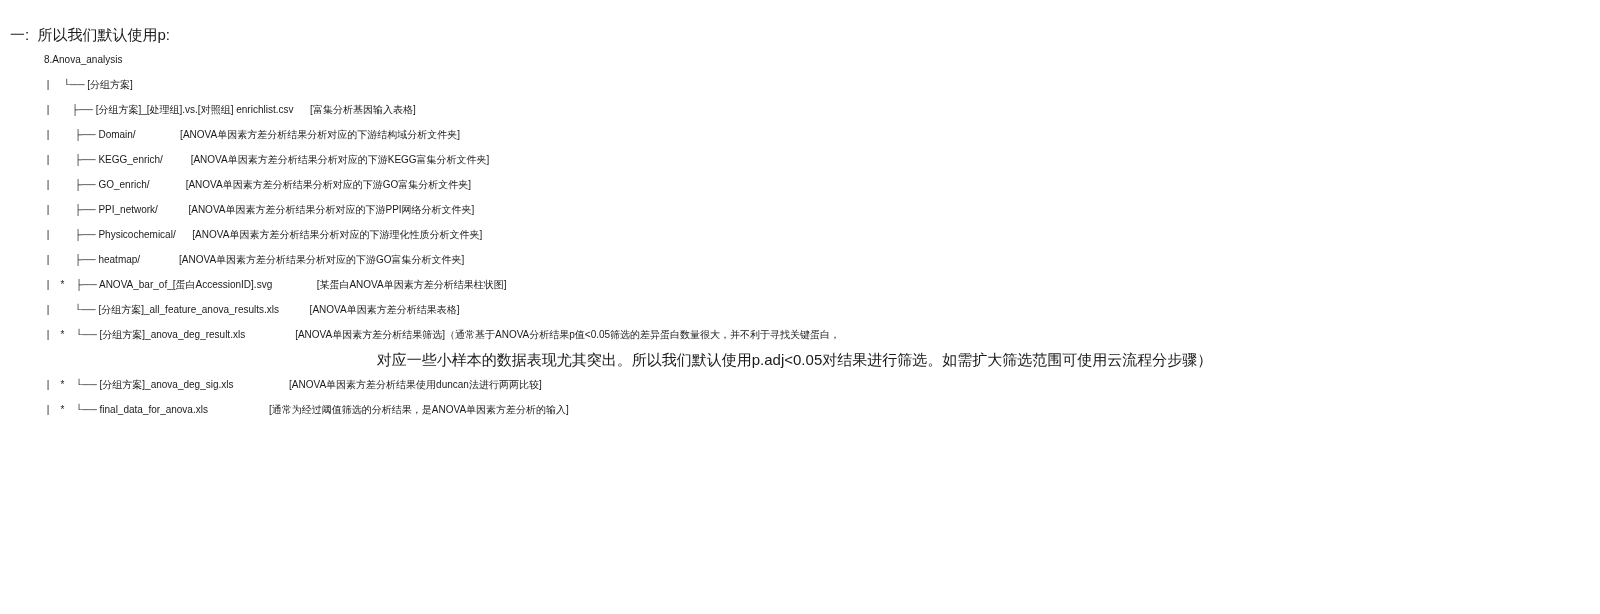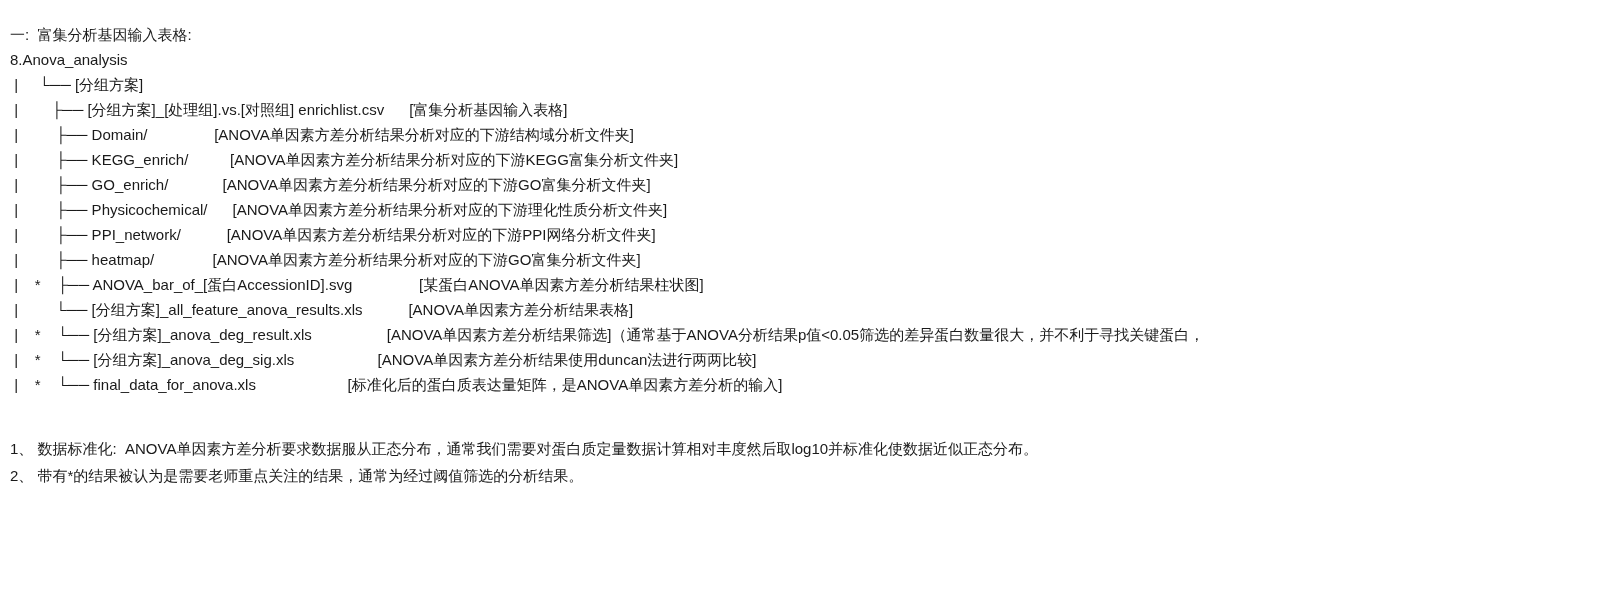--- a/index.html
+++ b/index.html
@@ -16,23 +16,24 @@
   }
   .page {
     position: relative;
     width: 1600px;
     height: 614px;
     padding: 22px 0 0 10px;
     box-sizing: border-box;
   }
   .line {
     white-space: pre;
-    font-size: 15px;
+    font-size: 10px;
     line-height: 25px;
     letter-spacing: 0px;
+    margin-left: 34px;
   }
   .section-title {
     font-size: 15px;
     line-height: 25px;
     white-space: pre;
   }
   .tree {
     margin-top: 0;
   }
   .spacer-lg { height: 38px; }
@@ -45,41 +46,38 @@
     white-space: pre;
     font-size: 15px;
     line-height: 27px;
   }
 </style>
 </head>
 <body>
 
 <div class="page">
 
-  <div class="section-title">一:  富集分析基因输入表格:</div>
+  <div class="section-title">一:  所以我们默认使用p:</div>
 
   <div class="line">8.Anova_analysis</div>
 
   <div class="tree">
     <div class="line"> |     └── [分组方案]</div>
     <div class="line"> |        ├── [分组方案]_[处理组].vs.[对照组] enrichlist.csv      [富集分析基因输入表格]</div>
     <div class="line"> |         ├── Domain/                [ANOVA单因素方差分析结果分析对应的下游结构域分析文件夹]</div>
     <div class="line"> |         ├── KEGG_enrich/          [ANOVA单因素方差分析结果分析对应的下游KEGG富集分析文件夹]</div>
     <div class="line"> |         ├── GO_enrich/             [ANOVA单因素方差分析结果分析对应的下游GO富集分析文件夹]</div>
+    <div class="line"> |         ├── PPI_network/           [ANOVA单因素方差分析结果分析对应的下游PPI网络分析文件夹]</div>
     <div class="line"> |         ├── Physicochemical/      [ANOVA单因素方差分析结果分析对应的下游理化性质分析文件夹]</div>
-    <div class="line"> |         ├── PPI_network/           [ANOVA单因素方差分析结果分析对应的下游PPI网络分析文件夹]</div>
     <div class="line"> |         ├── heatmap/              [ANOVA单因素方差分析结果分析对应的下游GO富集分析文件夹]</div>
     <div class="line"> |    *    ├── ANOVA_bar_of_[蛋白AccessionID].svg                [某蛋白ANOVA单因素方差分析结果柱状图]</div>
     <div class="line"> |         └── [分组方案]_all_feature_anova_results.xls           [ANOVA单因素方差分析结果表格]</div>
     <div class="line"> |    *    └── [分组方案]_anova_deg_result.xls                  [ANOVA单因素方差分析结果筛选]（通常基于ANOVA分析结果p值&lt;0.05筛选的差异蛋白数量很大，并不利于寻找关键蛋白，</div>
+    <div class="cont-line">                                                                                        对应一些小样本的数据表现尤其突出。所以我们默认使用p.adj&lt;0.05对结果进行筛选。如需扩大筛选范围可使用云流程分步骤）</div>
     <div class="line"> |    *    └── [分组方案]_anova_deg_sig.xls                    [ANOVA单因素方差分析结果使用duncan法进行两两比较]</div>
-    <div class="line"> |    *    └── final_data_for_anova.xls                      [标准化后的蛋白质表达量矩阵，是ANOVA单因素方差分析的输入]</div>
+    <div class="line"> |    *    └── final_data_for_anova.xls                      [通常为经过阈值筛选的分析结果，是ANOVA单因素方差分析的输入]</div>
   </div>
 
   <div class="spacer-lg"></div>
 
 
-  <div class="params">
-    <div class="para">1、 数据标准化:  ANOVA单因素方差分析要求数据服从正态分布，通常我们需要对蛋白质定量数据计算相对丰度然后取log10并标准化使数据近似正态分布。</div>
-    <div class="para">2、 带有*的结果被认为是需要老师重点关注的结果，通常为经过阈值筛选的分析结果。</div>
-  </div>
 
 </div>
 
 </body></html>

